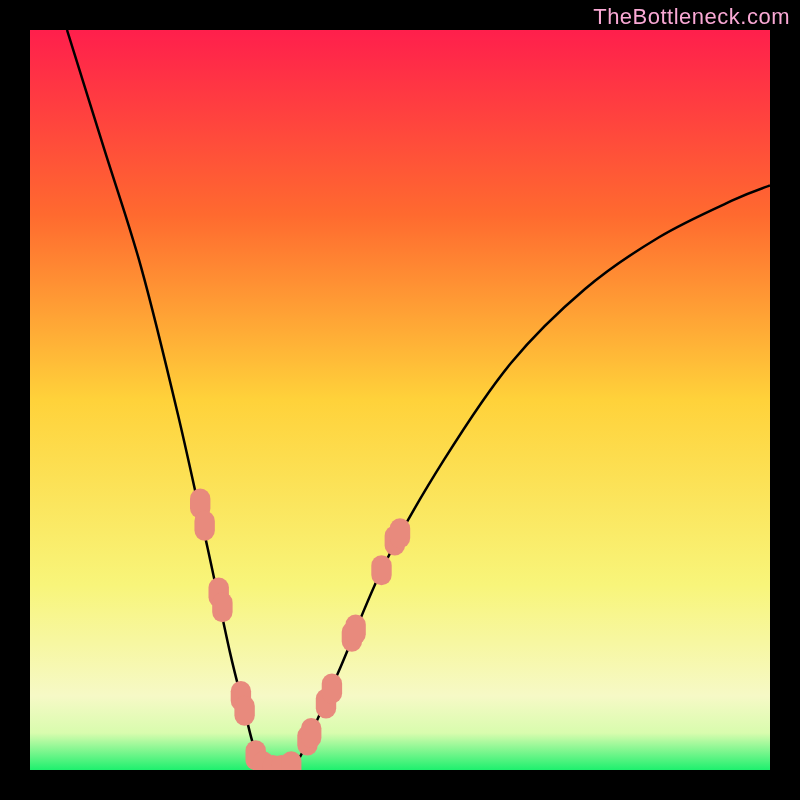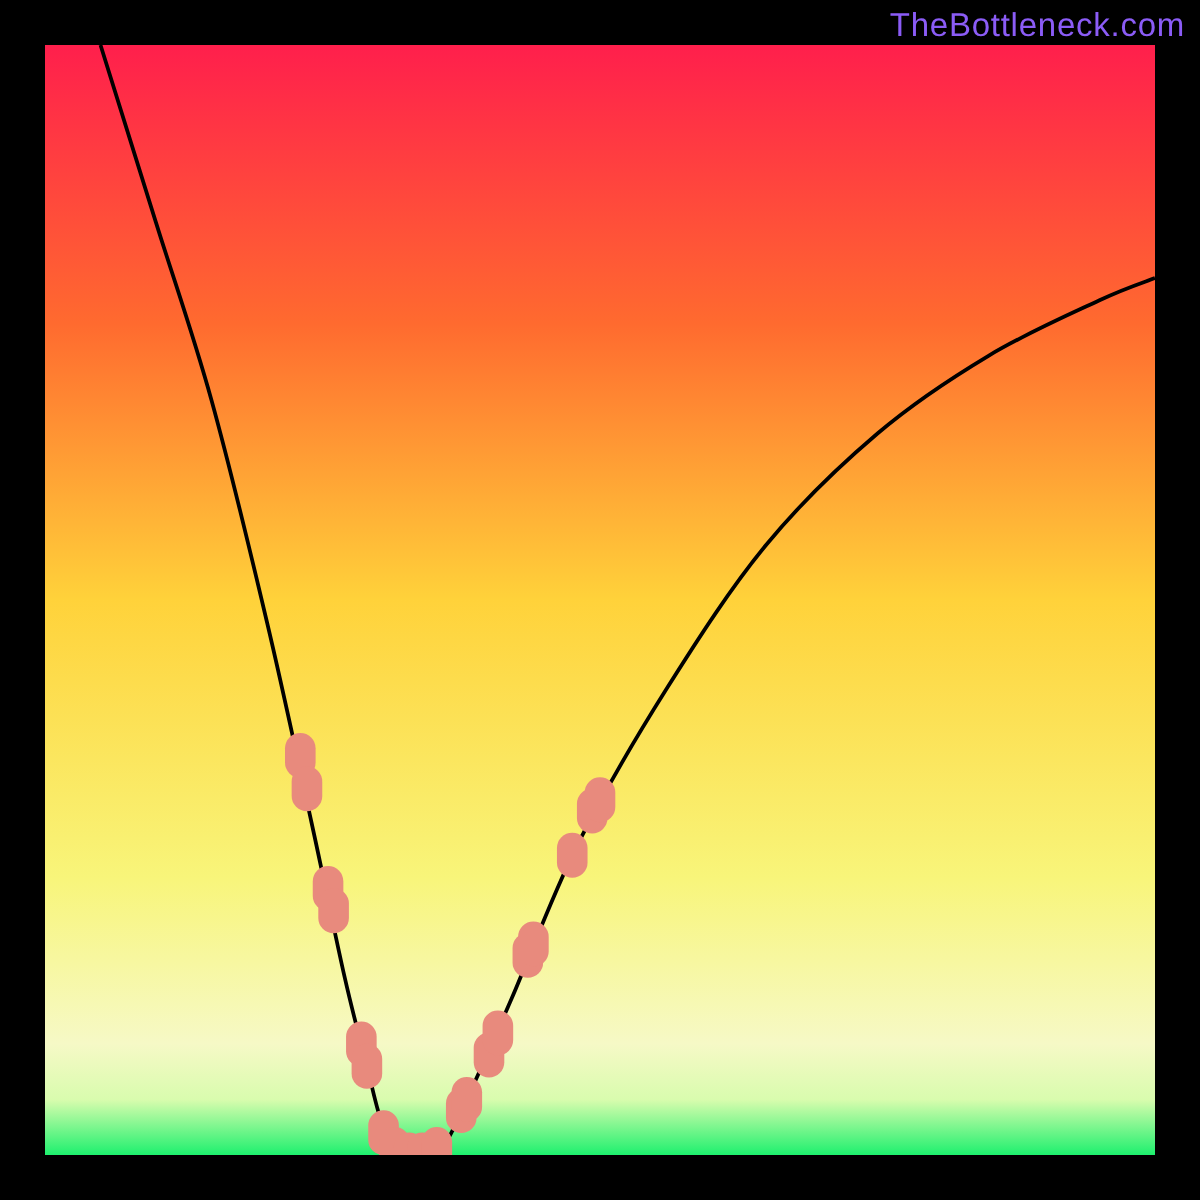--- a/index.html
+++ b/index.html
@@ -24,21 +24,21 @@
     top: 30px;
     left: 30px;
     width: 740px;
     height: 740px;
     overflow: hidden;
   }
   .watermark {
     position: absolute;
     top: 4px;
     right: 10px;
-    color: #8b5cf6;
+    color: #f9a8d4;
     font-size: 22px;
     font-weight: 500;
     letter-spacing: 0.5px;
   }
   svg { display: block; }
 </style>
 </head>
 <body>
 
 <div class="frame">

